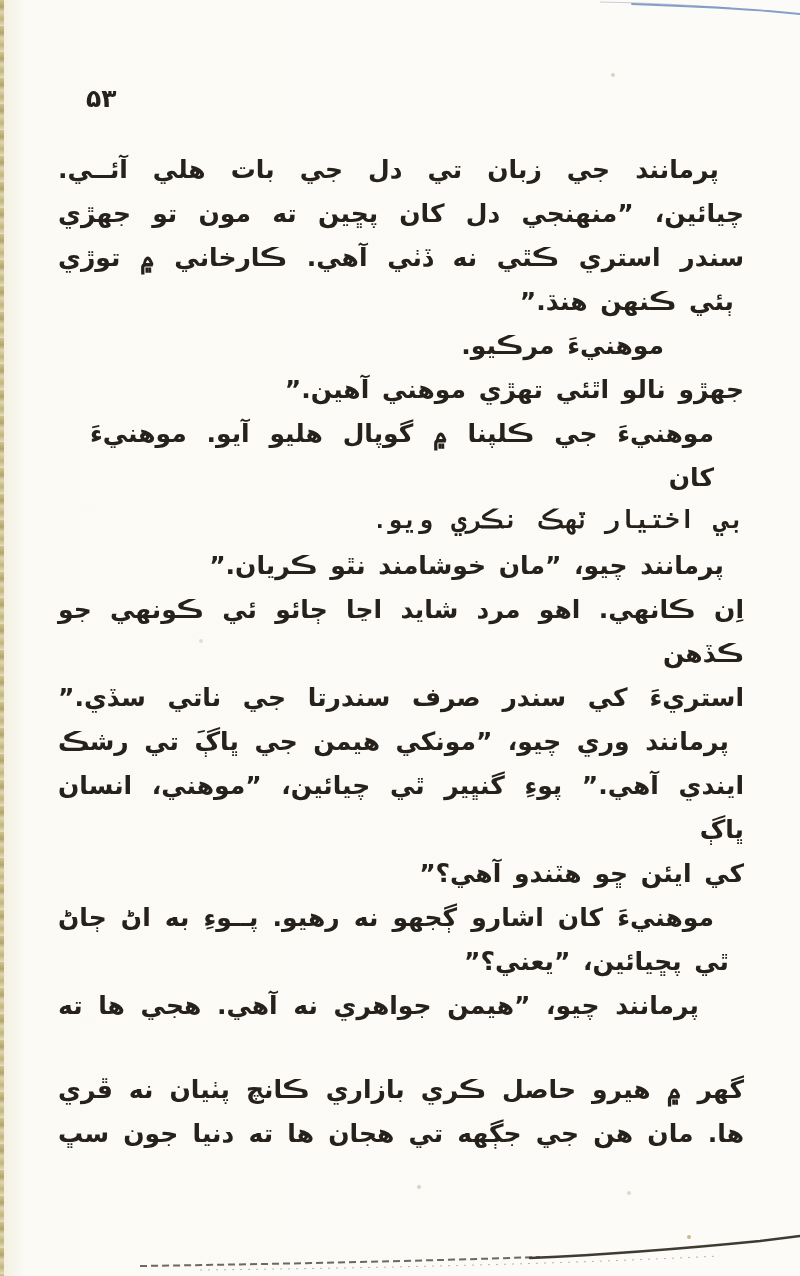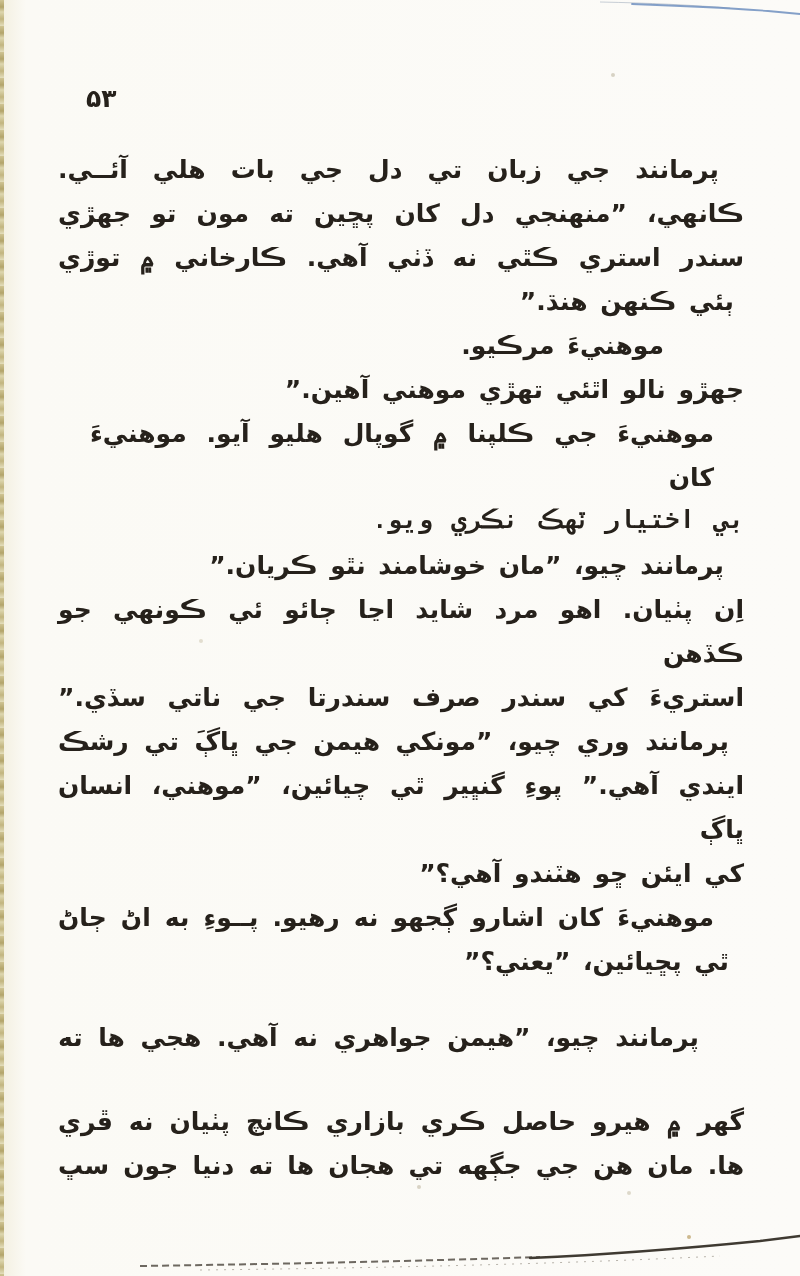--- a/index.html
+++ b/index.html
@@ -65,36 +65,36 @@
 
   <svg class="pencil-svg" viewBox="0 0 800 24">
     <path d="M 600 2 C 650 3, 690 5, 730 8" fill="none" stroke="#9aa7b8" stroke-width="1" opacity="0.55"></path>
     <path d="M 632 4 C 690 6, 728 8, 768 11 L 800 14" fill="none" stroke="#6f8fc0" stroke-width="1.8" opacity="0.85" stroke-linecap="round"></path>
   </svg>
 
   <div class="page-number">۵۳</div>
 
   <div class="text-block">
       <div class="line spread" style="padding-right: 25px;">پرمانند جي زبان تي دل جي بات هلي آئــي.</div>
-      <div class="line spread" style="padding-right: 0px;">ڪانهي، ”منهنجي دل کان پڇين ته مون تو جهڙي</div>
+      <div class="line spread" style="padding-right: 0px;">چيائين، ”منهنجي دل کان پڇين ته مون تو جهڙي</div>
       <div class="line spread" style="padding-right: 0px;">سندر استري ڪٿي نه ڏٺي آهي. ڪارخاني ۾ توڙي</div>
       <div class="line" style="padding-right: 10px;">ٻئي ڪنهن هنڌ.”</div>
       <div class="line" style="padding-right: 80px;">موهنيءَ مرڪيو.</div>
       <div class="line" style="padding-right: 0px;">جهڙو نالو اٿئي تهڙي موهني آهين.”</div>
       <div class="line spread" style="padding-right: 30px; margin-left: 32px;">موهنيءَ جي ڪلپنا ۾ گوپال هليو آيو. موهنيءَ کان</div>
       <div class="line" style="padding-right: 0px; font-family: Liberation Mono, monospace;">بي اختيار ٽهڪ نڪري ويو.</div>
       <div class="line" style="padding-right: 20px;">پرمانند چيو، ”مان خوشامند نٿو ڪريان.”</div>
-      <div class="line spread" style="padding-right: 0px;">اِن پٺيان. اهو مرد شايد اڃا ڄائو ئي ڪونهي جو ڪڏهن</div>
+      <div class="line spread" style="padding-right: 0px;">اِن ڪانهي. اهو مرد شايد اڃا ڄائو ئي ڪونهي جو ڪڏهن</div>
       <div class="line spread" style="padding-right: 0px;">استريءَ کي سندر صرف سندرتا جي ناتي سڏي.”</div>
       <div class="line spread" style="padding-right: 15px;">پرمانند وري چيو، ”مونکي هيمن جي ڀاڳَ تي رشڪ</div>
       <div class="line spread" style="padding-right: 0px;">ايندي آهي.” پوءِ گنڀير ٿي چيائين، ”موهني، انسان ڀاڳ</div>
       <div class="line" style="padding-right: 0px;">کي ايئن ڇو هٽندو آهي؟”</div>
       <div class="line spread" style="padding-right: 30px;">موهنيءَ کان اشارو ڳجهو نه رهيو. پــوءِ به اڻ ڄاڻ</div>
       <div class="line" style="padding-right: 15px;">ٿي پڇيائين، ”يعني؟”</div>
-      <div class="line spread" style="padding-right: 45px; margin-top: 32px;">پرمانند چيو، ”هيمن جواهري نه آهي. هجي ها ته</div>
+      <div class="line spread" style="padding-right: 45px;">پرمانند چيو، ”هيمن جواهري نه آهي. هجي ها ته</div>
       <div class="line spread" style="padding-right: 0px; margin-top: 40px;">گهر ۾ هيرو حاصل ڪري بازاري ڪانچ پٺيان نه ڦري</div>
       <div class="line spread" style="padding-right: 0px;">ها. مان هن جي جڳهه تي هجان ها ته دنيا جون سڀ</div>
     </div>
 
   <div class="specks"></div>
 
   <svg class="curl-svg" viewBox="0 0 800 48">
     <path d="M 140 38 C 280 36, 420 33, 540 29" fill="none" stroke="#4a443b" stroke-width="2" stroke-dasharray="7 4" opacity="0.8"></path>
     <path d="M 530 30 C 620 26, 700 19, 760 13 L 800 8" fill="none" stroke="#3f3a32" stroke-width="2.4" stroke-linecap="round"></path>
     <path d="M 200 42 C 380 40, 560 36, 720 28" fill="none" stroke="#8a8478" stroke-width="1" stroke-dasharray="2 6" opacity="0.6"></path>

